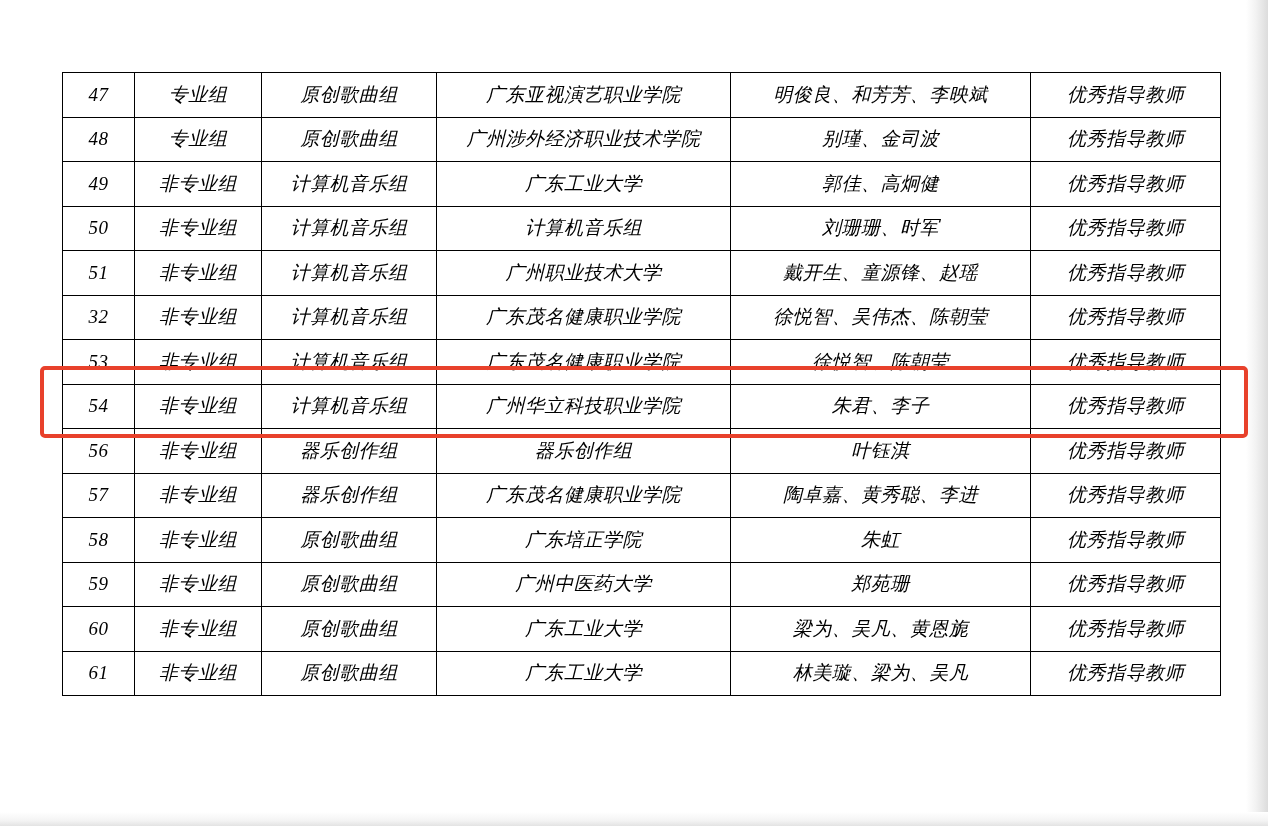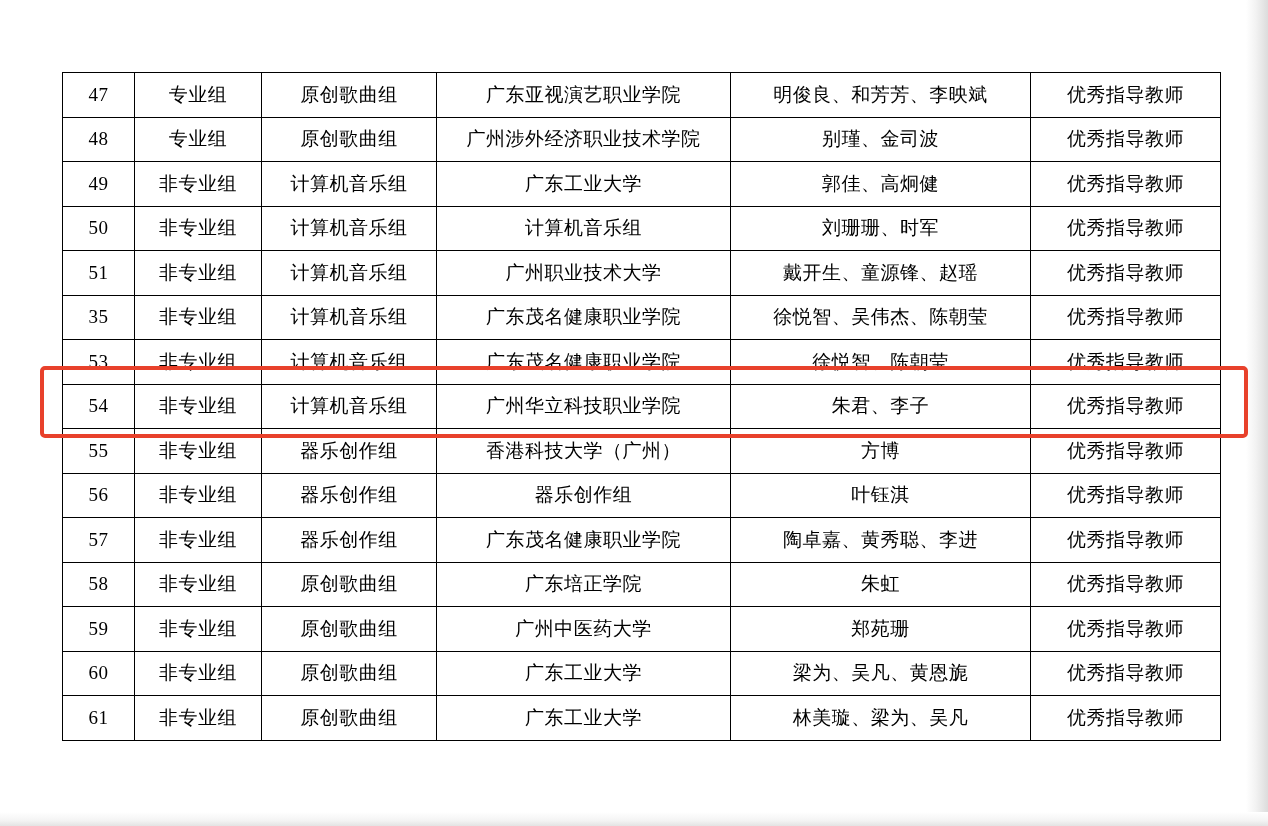--- a/index.html
+++ b/index.html
@@ -36,20 +36,21 @@
     position: absolute;
     left: 62px;
     top: 72px;
     width: 1158px;
   }
 
   table.award-table {
     border-collapse: collapse;
     width: 1158px;
     table-layout: fixed;
+    font-style: italic;
   }
   table.award-table td {
     border: 1.5px solid #000000;
     height: 43.5px;
     text-align: center;
     vertical-align: middle;
     font-size: 19px;
     color: #000000;
     font-family: "Liberation Serif", serif;
     letter-spacing: 0.5px;
@@ -134,49 +135,41 @@
       </tr>
       <tr>
         <td class="num">51</td>
         <td>非专业组</td>
         <td>计算机音乐组</td>
         <td>广州职业技术大学</td>
         <td>戴开生、童源锋、赵瑶</td>
         <td>优秀指导教师</td>
       </tr>
       <tr>
-        <td class="num">35</td>
+        <td class="num">32</td>
         <td>非专业组</td>
         <td>计算机音乐组</td>
         <td>广东茂名健康职业学院</td>
         <td>徐悦智、吴伟杰、陈朝莹</td>
         <td>优秀指导教师</td>
       </tr>
       <tr>
         <td class="num">53</td>
         <td>非专业组</td>
         <td>计算机音乐组</td>
         <td>广东茂名健康职业学院</td>
         <td>徐悦智、陈朝莹</td>
         <td>优秀指导教师</td>
       </tr>
       <tr>
         <td class="num">54</td>
         <td>非专业组</td>
         <td>计算机音乐组</td>
         <td>广州华立科技职业学院</td>
         <td>朱君、李子</td>
-        <td>优秀指导教师</td>
-      </tr>
-      <tr>
-        <td class="num">55</td>
-        <td>非专业组</td>
-        <td>器乐创作组</td>
-        <td>香港科技大学（广州）</td>
-        <td>方博</td>
         <td>优秀指导教师</td>
       </tr>
       <tr>
         <td class="num">56</td>
         <td>非专业组</td>
         <td>器乐创作组</td>
         <td>器乐创作组</td>
         <td>叶钰淇</td>
         <td>优秀指导教师</td>
       </tr>

